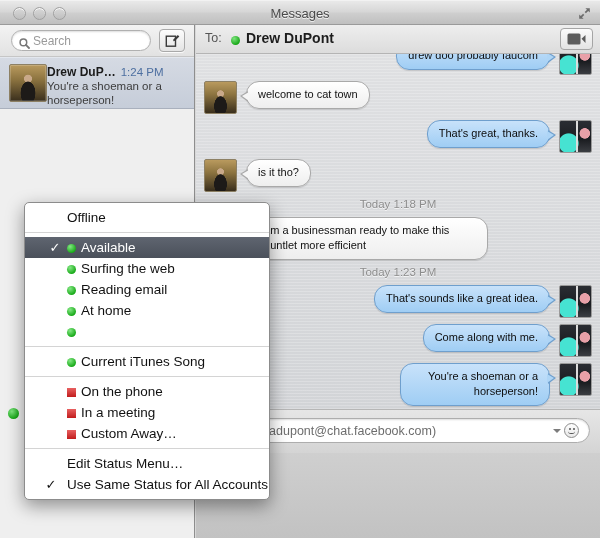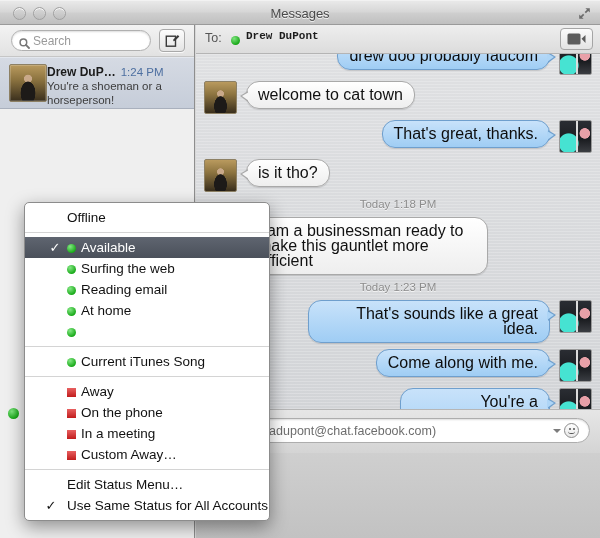--- a/index.html
+++ b/index.html
@@ -103,21 +103,21 @@
     border-bottom:1px solid #b4b4b4;
   }
   .to-label {
     position:absolute; left:9px; top:6px; font-size:12.5px; color:#555;
   }
   .status-dot-green {
     position:absolute; left:35px; top:11px; width:9px; height:9px; border-radius:50%;
     background:radial-gradient(circle at 35% 30%,#7ee47e,#18a818 70%,#0c8a0c);
   }
   .to-name {
-    position:absolute; left:50px; top:5px; font-size:11px; font-weight:bold; color:#1d1d1d;font-family:Liberation Mono, monospace;
+    position:absolute; left:50px; top:5px; font-size:14px; font-weight:bold; color:#1d1d1d;
   }
   .video-btn {
     position:absolute; right:7px; top:3px; width:33px; height:22px;
     background:linear-gradient(to bottom,#fbfbfb,#e3e3e3);
     border:1px solid #a5a5a5; border-radius:4px;
     display:flex; align-items:center; justify-content:center;
   }
 
   .transcript {
     position:absolute; left:0; top:29px; width:404px; height:355px;
@@ -143,21 +143,21 @@
     border:1px solid #9a9a9a;
     background:
       linear-gradient(to right, rgba(0,0,0,0) 0 52%, #dcdcdc 52% 57%, rgba(0,0,0,0) 57%),
       radial-gradient(ellipse at 28% 72%, #46e3d2 0 30%, rgba(70,227,210,0) 33%),
       radial-gradient(circle at 80% 40%, #e8a0a8 0 16%, rgba(232,160,168,0) 18%),
       linear-gradient(to bottom,#2a2d33 0%,#1b1d21 60%,#3a3d42 100%);
   }
 
   .bubble {
     position:relative; max-width:242px;
-    font-size:16px; line-height:15px;
+    font-size:11px; line-height:15px;
     padding:5px 11px 6px 11px;
     border-radius:13px;
   }
   .bubble.them {
     background:linear-gradient(to bottom,#ffffff,#eeeeee);
     border:1px solid #a9a9a9; color:#111;
     margin-left:9px;
     box-shadow:0 1px 1px rgba(0,0,0,.12);
   }
   .bubble.them::before {
@@ -428,24 +428,20 @@
 
     <div class="msep"></div>
     <div class="mi">
       <span class="dot-g"></span>
       <span>Current iTunes Song</span>
     </div>
 
     <div class="msep"></div>
     <div class="mi">
       <span class="sq-r"></span>
-      <span>Away</span>
-    </div>
-    <div class="mi">
-      <span class="sq-r"></span>
       <span>On the phone</span>
     </div>
     <div class="mi">
       <span class="sq-r"></span>
       <span>In a meeting</span>
     </div>
     <div class="mi">
       <span class="sq-r"></span>
       <span>Custom Away…</span>
     </div>

